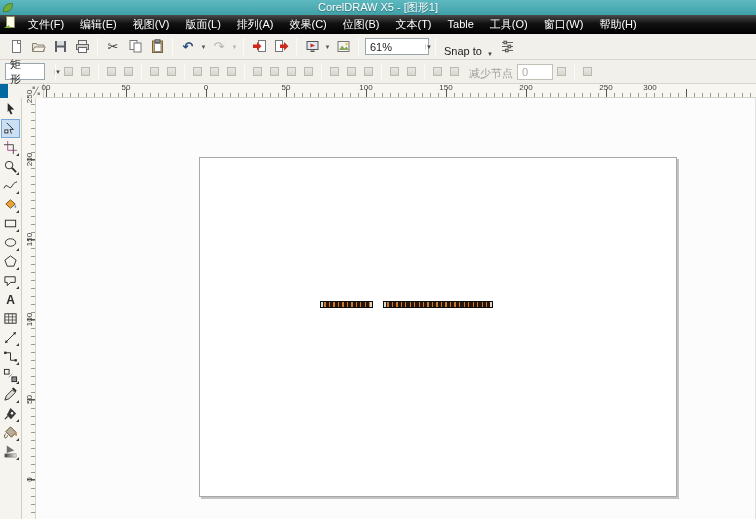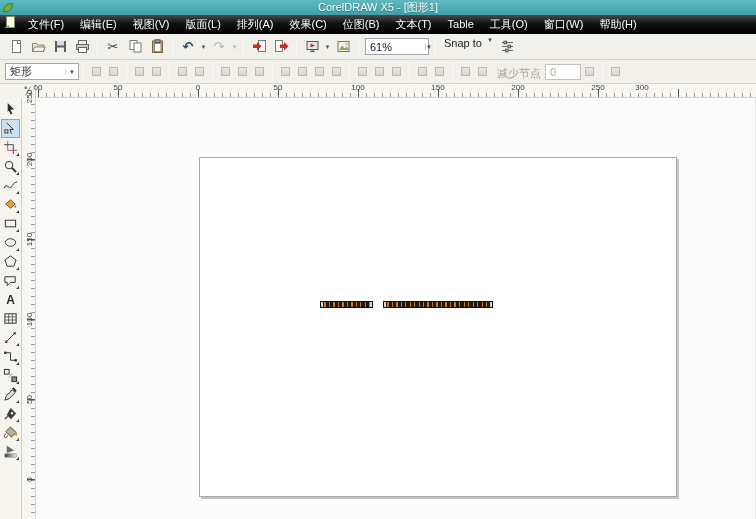--- a/index.html
+++ b/index.html
@@ -20,33 +20,33 @@
   
   .toolbar { height:26px; background:#f1f0ea; border-bottom:1px solid #d9d7cd; display:flex; align-items:center; padding-left:5px; flex:0 0 auto; }
   .tbtn { width:20px; height:20px; display:flex; align-items:center; justify-content:center; margin:0 1px; }
   .tbtn.glyph { font-size:13px; color:#3a3a3a; }
   .sep { width:1px; height:18px; background:#d0cec5; border-right:1px solid #fbfaf7; margin:0 4px; }
   .drop { width:9px; height:20px; display:flex; align-items:center; justify-content:center; font-size:6px; color:#555; }
   .combo { height:17px; background:#fff; border:1px solid #9aa5ad; display:flex; align-items:center; font-size:11px; color:#222;gap:29px; }
   .combo .val { flex:1; padding:0 4px; }
   .combo .carrow { width:13px; text-align:center; font-size:6px; color:#444; border-left:1px solid #d5d9dd; }
   .zoomcombo { width:64px; margin:0 2px; }
-  .snapto { display:flex; align-items:flex-start; padding:0 4px; height:20px; color:#222; }
+  .snapto { display:flex; align-items:flex-end; padding:0 4px; height:20px; color:#222; }
   .snapto .carrow { font-size:6px; color:#444; margin-left:5px; }
 
   
   .propbar { height:24px; background:#f1f0ea; border-bottom:1px solid #d9d7cd; display:flex; align-items:center; padding-left:5px; flex:0 0 auto; }
-  .shapecombo { width:74px; }
+  .shapecombo { width:40px; margin-right:6px; }
   .picon { width:15px; height:15px; margin:0 1px; }
   .picon::before { content:""; display:block; width:7px; height:7px; border:1px solid #bcbab0; margin:3px auto; background:linear-gradient(#e9e8e2,#d8d6cc); }
   .dimlabel { color:#a3a199; margin:4px 4px 0 6px; font-size:11px; }
   .spinbox { width:36px; height:16px; background:#fff; border:1px solid #c3c1b7; color:#aba99f; font-size:11px; display:flex; align-items:center; padding-left:4px; }
 
   
-  .rulerrow { height:14px; display:flex; flex:0 0 auto; background:#f4f3ee; }
+  .rulerrow { height:14px; display:flex; flex:0 0 auto; background:#f4f3ee;margin-left:8px; }
   .corner { width:36px; height:14px; border-right:1px solid #cfcdc4; display:flex; align-items:center; justify-content:flex-end; padding-right:2px; background:#f4f3ee; }
   .hruler { flex:1; position:relative; background-color:#f7f6f1;
     background-image:
       repeating-linear-gradient(90deg, transparent 0 2px, #555 2px 3px, transparent 3px 80px),
       repeating-linear-gradient(90deg, transparent 0 2px, #9a9a92 2px 3px, transparent 3px 8px);
     background-size:100% 8px, 100% 4px;
     background-position:left bottom, left bottom;
     background-repeat:no-repeat, no-repeat;
     border-bottom:1px solid #d4d2c9; }
   .hruler span { position:absolute; top:-1px; font-size:8px; color:#3c3c3c; transform:translateX(-50%); }

